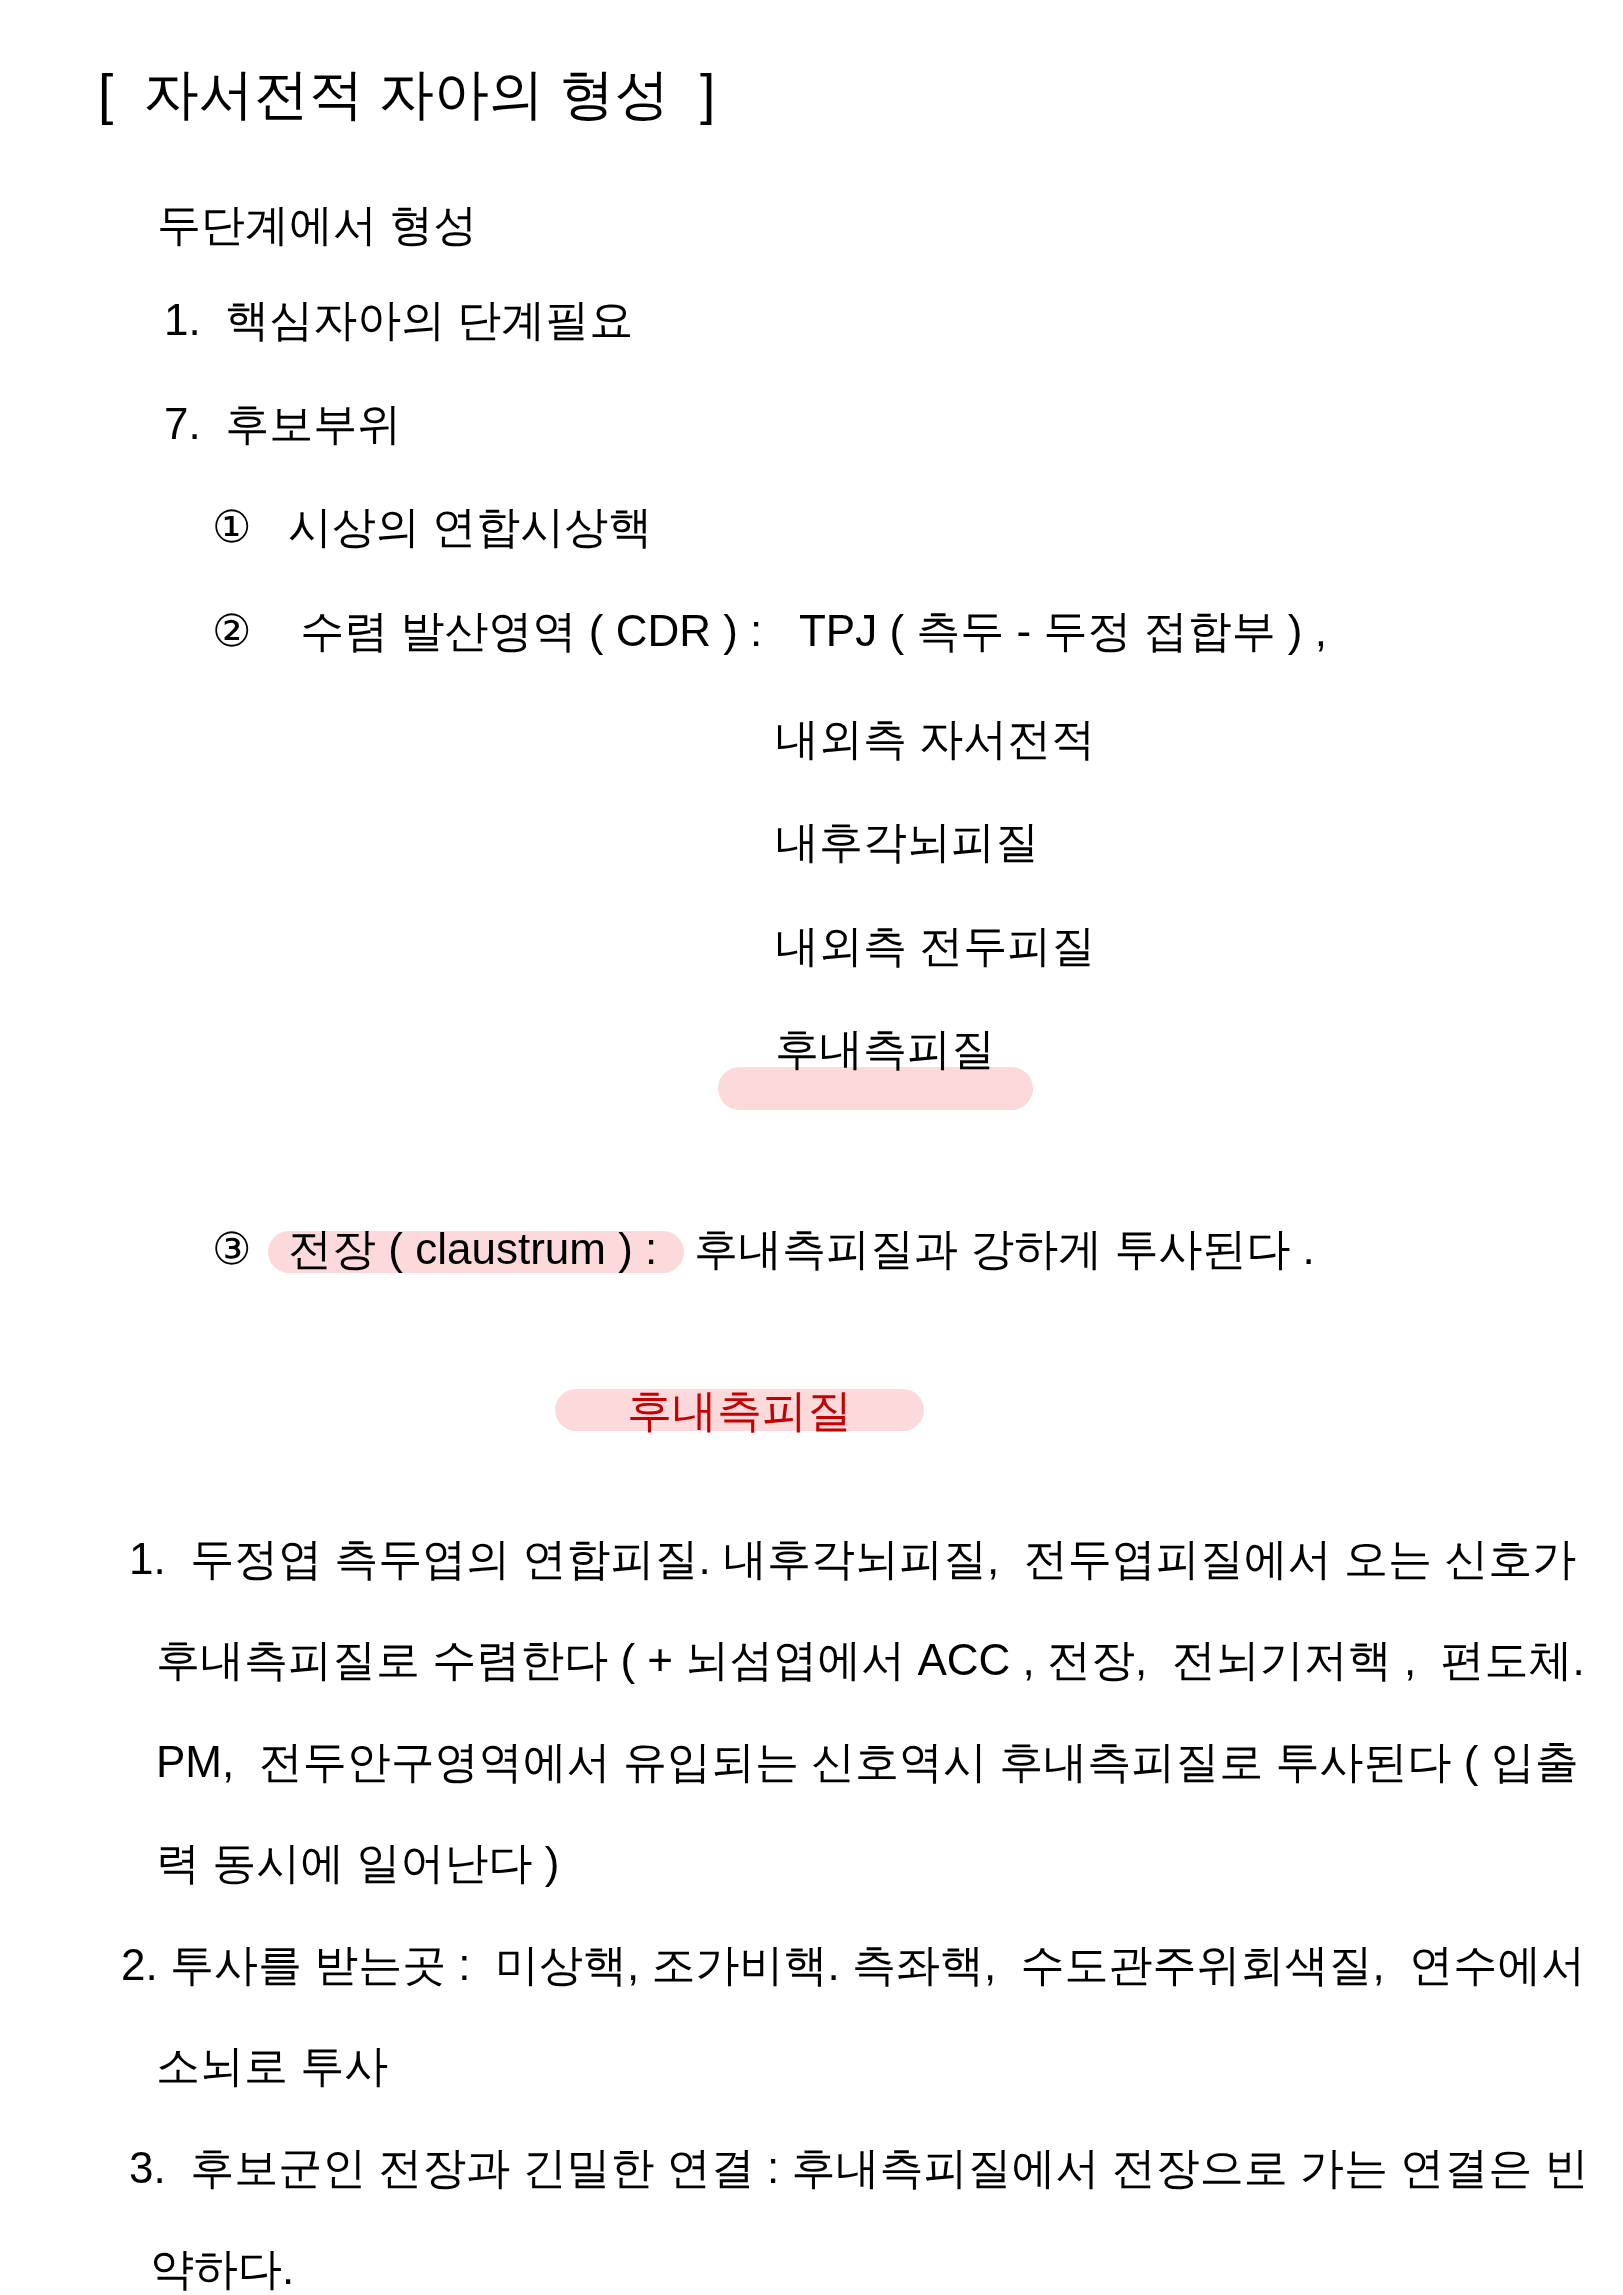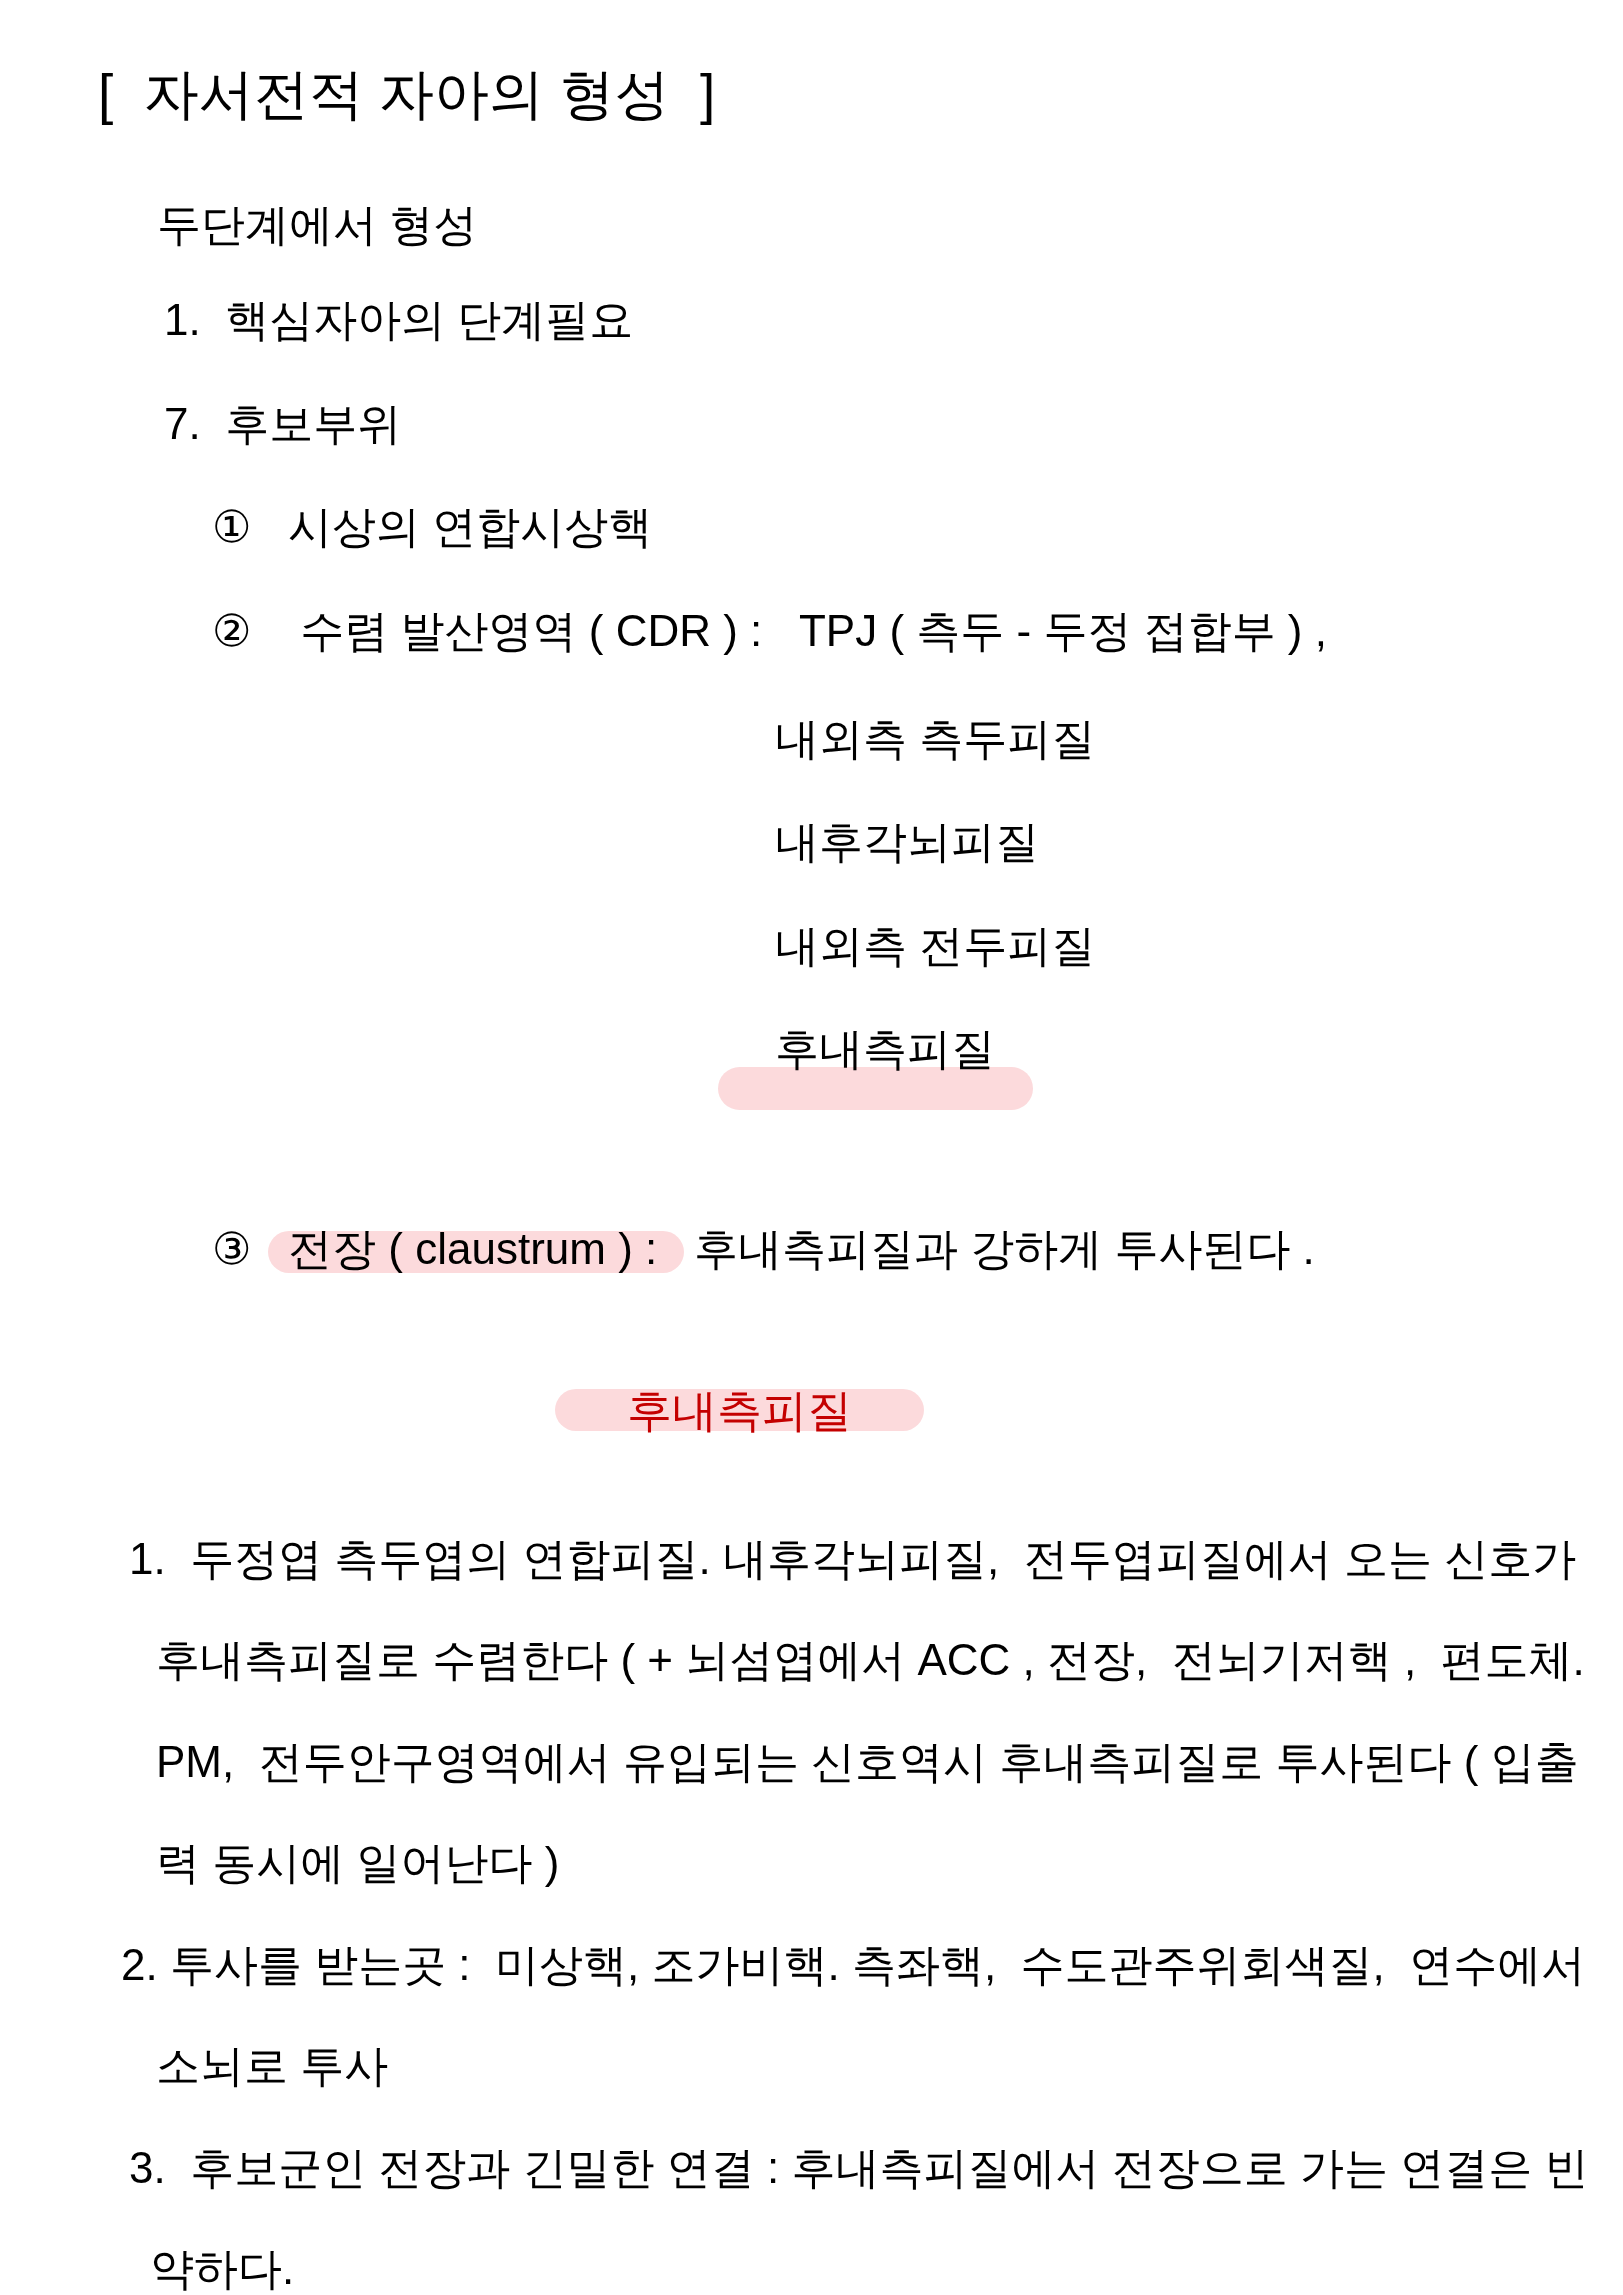--- a/index.html
+++ b/index.html
@@ -65,21 +65,21 @@
   <div class="pill P1"></div>
   <div class="pill P2"></div>
   <div class="pill P3"></div>
 
   <div class="t L1">[  자서전적 자아의 형성  ]</div>
   <div class="t L2">두단계에서 형성</div>
   <div class="t L3">1.  핵심자아의 단계필요</div>
   <div class="t L4">7.  후보부위</div>
   <div class="t L6">②    수렴 발산영역 ( CDR ) :   TPJ ( 측두 - 두정 접합부 ) ,</div>
   <div class="t L5">①   시상의 연합시상핵</div>
-  <div class="t L7">내외측 측두피질</div>
+  <div class="t L7">내외측 자서전적</div>
   <div class="t L8">내후각뇌피질</div>
   <div class="t L9">내외측 전두피질</div>
   <div class="t L10">후내측피질</div>
   <div class="t L11">③   전장 ( claustrum ) :   후내측피질과 강하게 투사된다 .</div>
   <div class="t L12">후내측피질</div>
   <div class="t L13">1.  두정엽 측두엽의 연합피질. 내후각뇌피질,  전두엽피질에서 오는 신호가</div>
   <div class="t L14">후내측피질로 수렴한다 ( + 뇌섬엽에서 ACC , 전장,  전뇌기저핵 ,  편도체.</div>
   <div class="t L15">PM,  전두안구영역에서 유입되는 신호역시 후내측피질로 투사된다 ( 입출</div>
   <div class="t L16">력 동시에 일어난다 )</div>
   <div class="t L17">2. 투사를 받는곳 :  미상핵, 조가비핵. 측좌핵,  수도관주위회색질,  연수에서</div>

